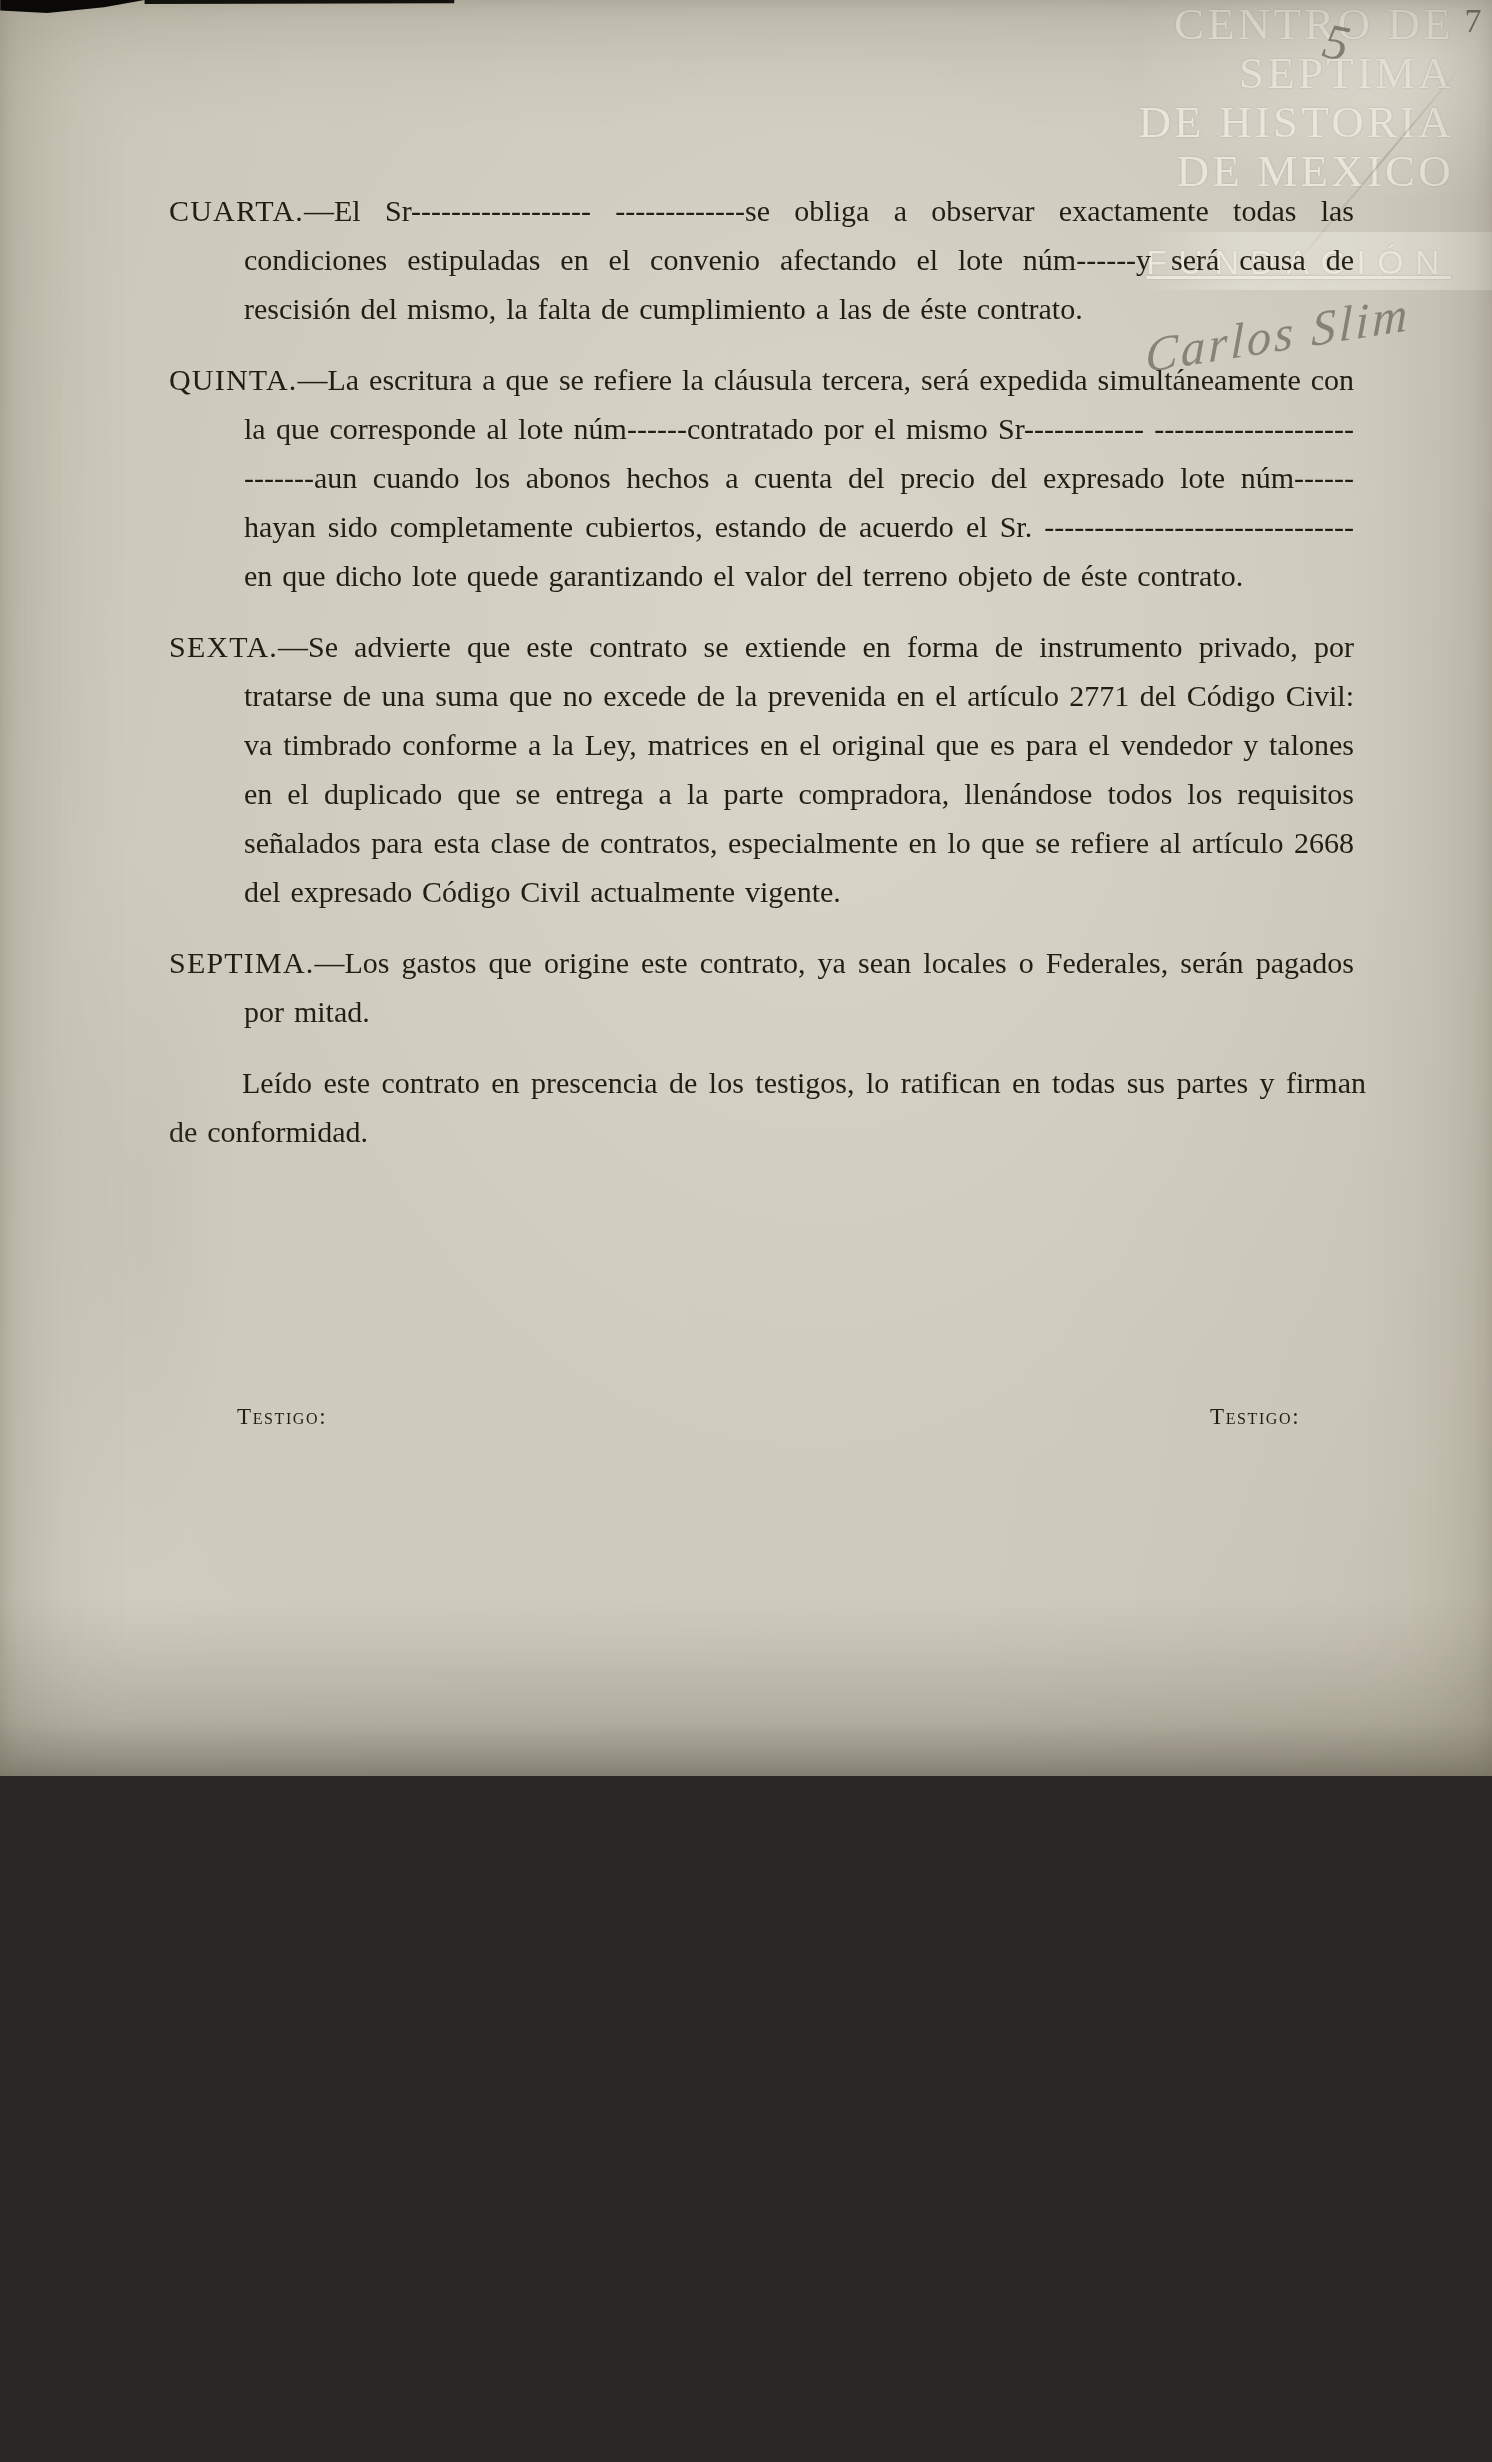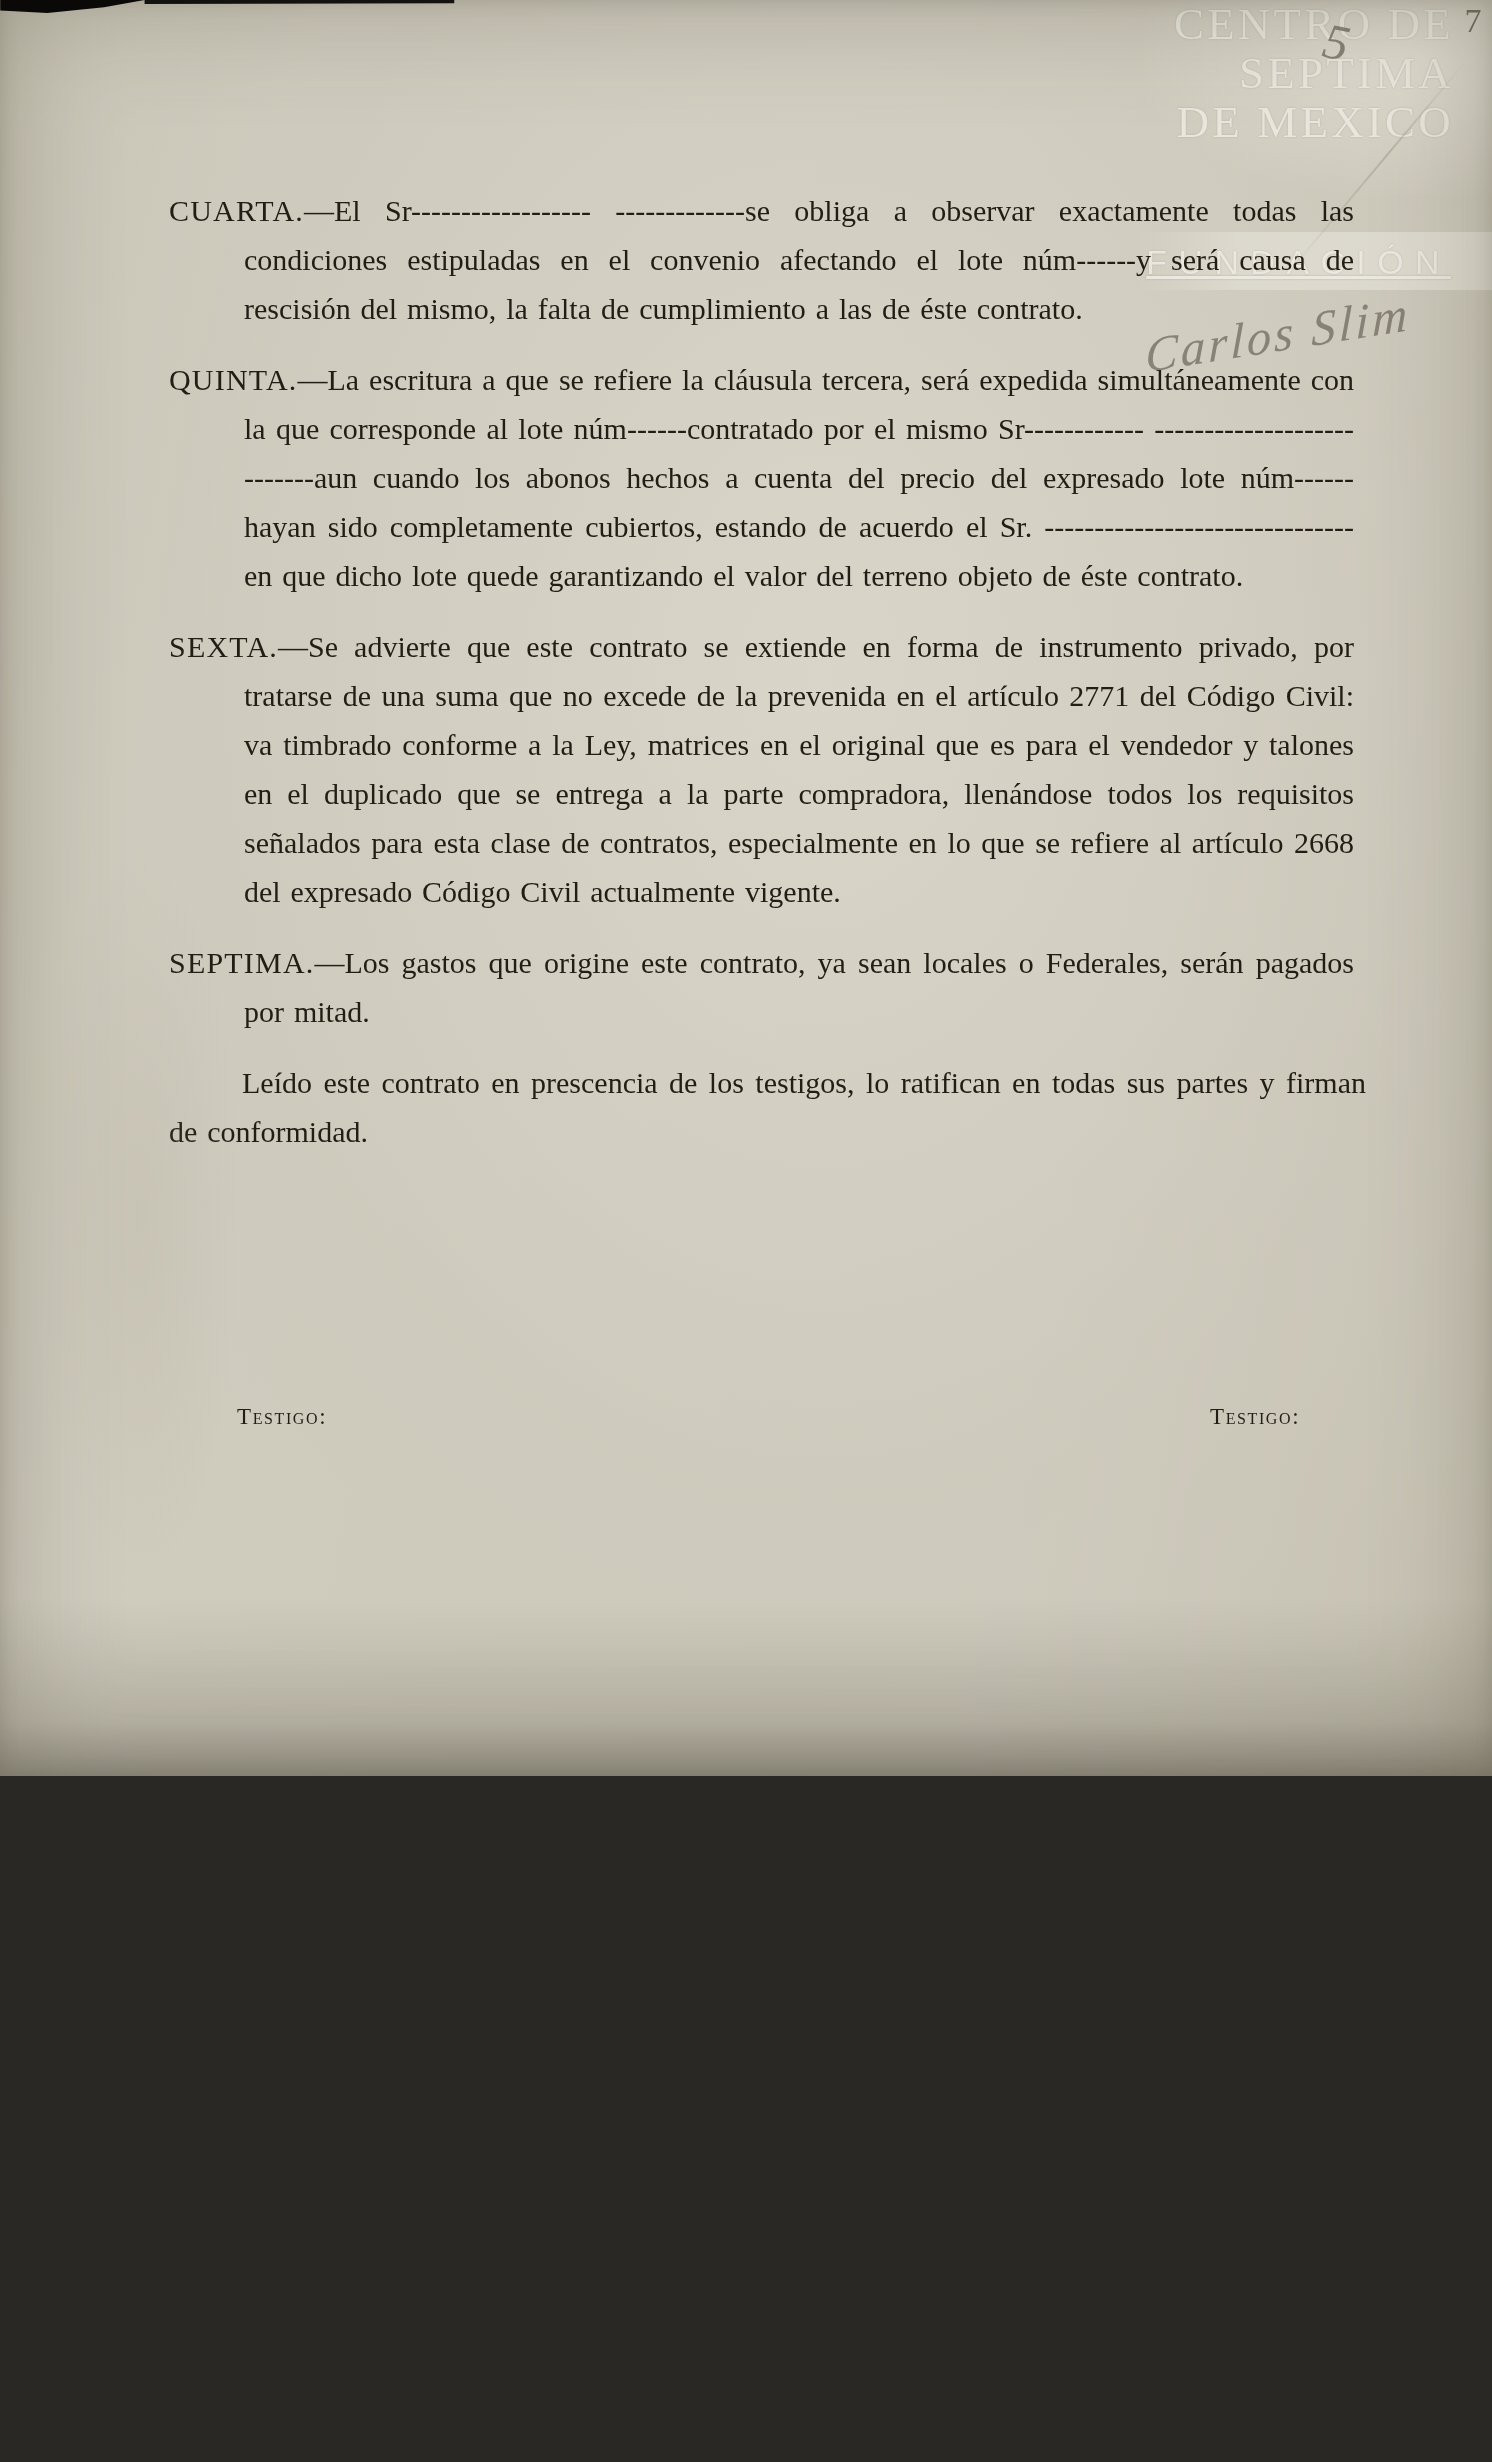--- a/index.html
+++ b/index.html
@@ -94,20 +94,21 @@
 <body>
 
 <div class="page">
 
   <div class="wm-light-patch"></div>
   <div class="wm-band"></div>
 
   <div class="watermark">
     <div>CENTRO DE</div>
     <div>SEPTIMA</div>
+    <div>DE HISTORIA</div>
     <div>DE MEXICO</div>
   </div>
   <div class="foundation">FUNDACIÓN</div>
   <div class="signature">Carlos Slim</div>
   <div class="mark-seven">7</div>
   <div class="mark-five">5</div>
   <div class="crease"></div>
 
   <div class="content">
     <p class="clause"><span class="clause-title">CUARTA.</span><span>—El Sr------------------ -------------se obliga a observar  exactamente todas las condiciones estipuladas  en el convenio afectando  el lote núm------y será causa de rescisión del mismo, la falta de cumplimiento a las de éste contrato.</span></p>

